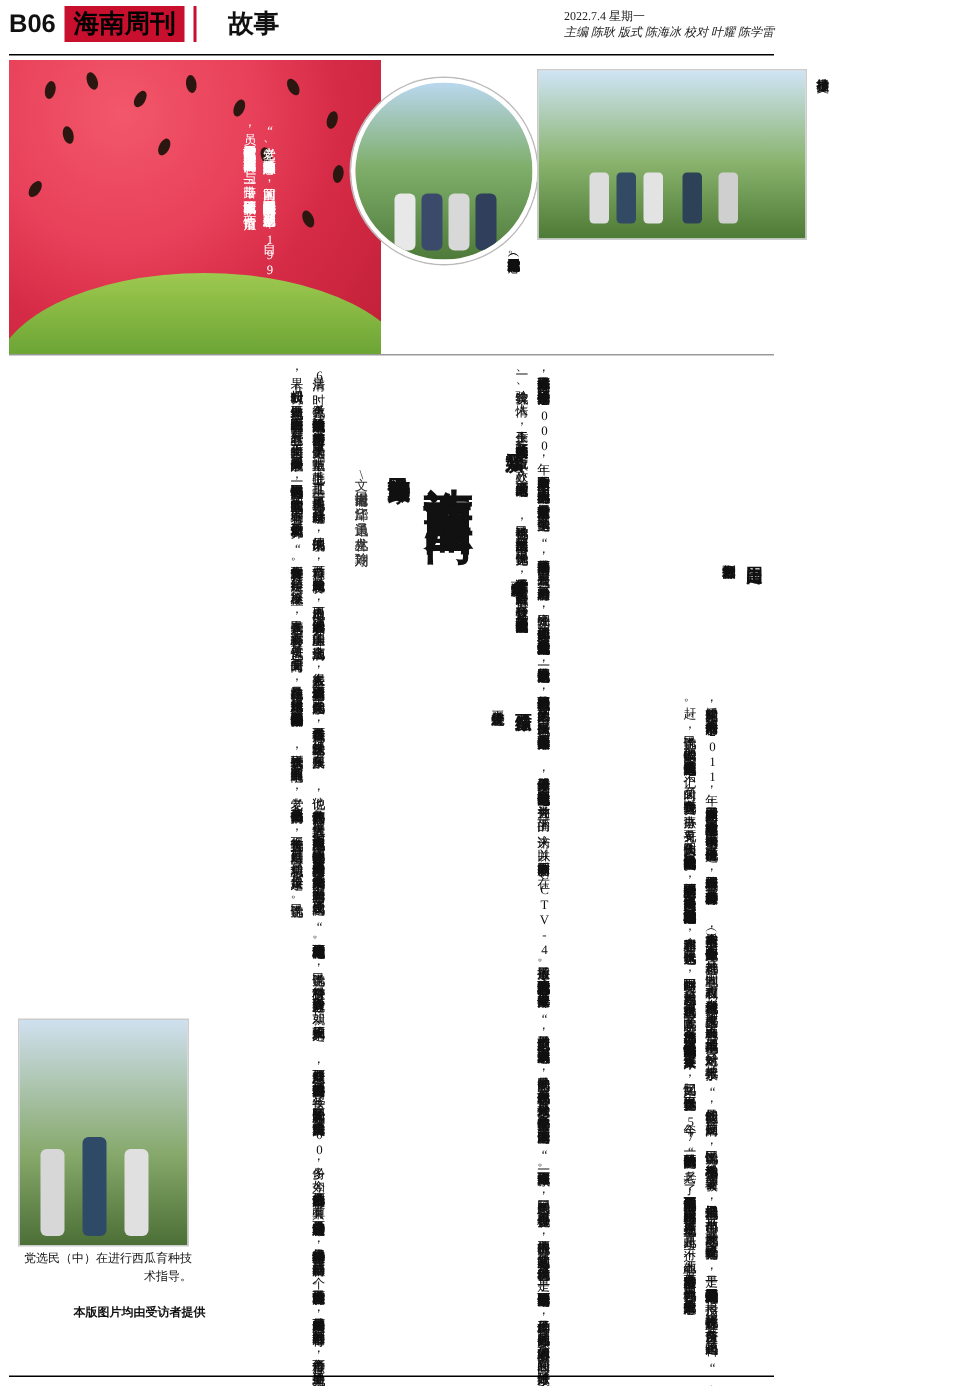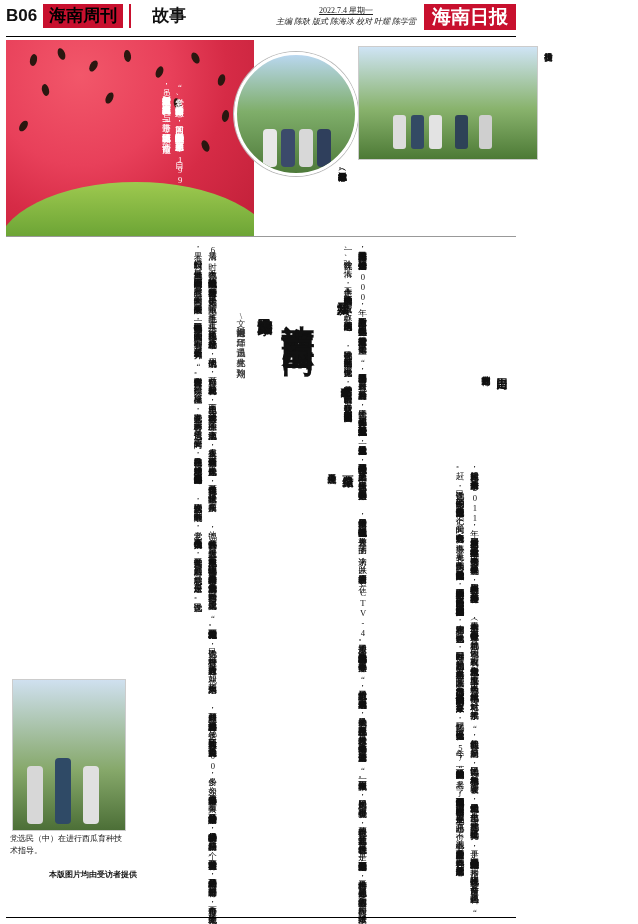--- a/index.html
+++ b/index.html
@@ -16,21 +16,21 @@
   
   .masthead{display:flex;align-items:flex-start;height:30px;border-bottom:1px solid #000;padding-bottom:2px;}
   .folio{font-family:"Liberation Sans",sans-serif;font-weight:bold;font-size:17px;letter-spacing:0px;padding-right:6px;line-height:24px;}
   .mast-logo{
     background:#c8102e;color:#000000;font-weight:bold;font-size:17px;
     padding:2px 6px;line-height:20px;margin-right:6px;
     font-family:"Liberation Sans",sans-serif;
   }
   .mast-section{font-weight:bold;font-size:17px;line-height:24px;font-family:"Liberation Sans",sans-serif;border-left:2px solid #c8102e;padding-left:21px;}
   .mast-spacer{flex:1;}
-  .mast-meta{font-size:8px;line-height:11px;text-align:center;padding-top:1px;color:#222;text-decoration:underline;}
+  .mast-meta{font-size:8px;line-height:11px;text-align:left;padding-top:1px;color:#222;}
   .mast-credits{font-size:8px;line-height:11px;text-align:center;color:#222;font-style:italic;}
   .mast-paper{
     font-family:"Liberation Serif",serif;font-weight:bold;font-size:19px;
     color:#fff;background:#c8102e;padding:2px 8px;margin-left:8px;line-height:22px;
   }
 
   
   .topband{position:relative;height:196px;margin-top:3px;border-bottom:1px solid #999;}
   .melon-photo{
     position:absolute;left:0;top:0;width:248px;height:196px;
@@ -107,42 +107,41 @@
 
   
   .portrait{
     position:absolute;left:6px;top:438px;width:112px;height:150px;
     background:linear-gradient(#cfe0ef,#86a86a 60%,#4c6f37);
     border:1px solid #ccc;overflow:hidden;
   }
   .p-fig{position:absolute;bottom:6px;width:16px;height:58px;border-radius:4px;}
   .portrait-cap{
     position:absolute;left:4px;top:592px;width:118px;
-    font-size:8px;line-height:12px;text-align:left;color:#111;
+    font-size:8px;line-height:12px;text-align:right;color:#111;
   }
   .credit{
     position:absolute;left:4px;top:628px;width:118px;font-size:8px;line-height:12px;font-weight:bold;margin-left:39px;
   }
   .footer-rule{position:absolute;left:6px;right:6px;bottom:6px;border-top:1px solid #000;}
 </style>
 </head>
 <body>
 
 <div class="page">
 
   <div class="masthead">
     <div class="folio">B06</div>
     <div class="mast-logo">海南周刊</div>
     <div class="mast-section">故事</div>
     <div class="mast-spacer"></div>
     <div>
       <div class="mast-meta">2022.7.4 星期一</div>
       <div class="mast-credits">主编 陈耿  版式 陈海冰  校对 叶耀  陈学雷</div>
     </div>
-    <div class="mast-paper">海南日报</div>
   </div>
 
   <div class="topband">
 
     <div class="melon-photo">
       <span class="seed" style="left:24px;top:14px;transform:rotate(12deg)"></span>
       <span class="seed" style="left:52px;top:8px;transform:rotate(-20deg)"></span>
       <span class="seed" style="left:84px;top:20px;transform:rotate(30deg)"></span>
       <span class="seed" style="left:118px;top:10px;transform:rotate(-8deg)"></span>
       <span class="seed" style="left:150px;top:26px;transform:rotate(22deg)"></span>

